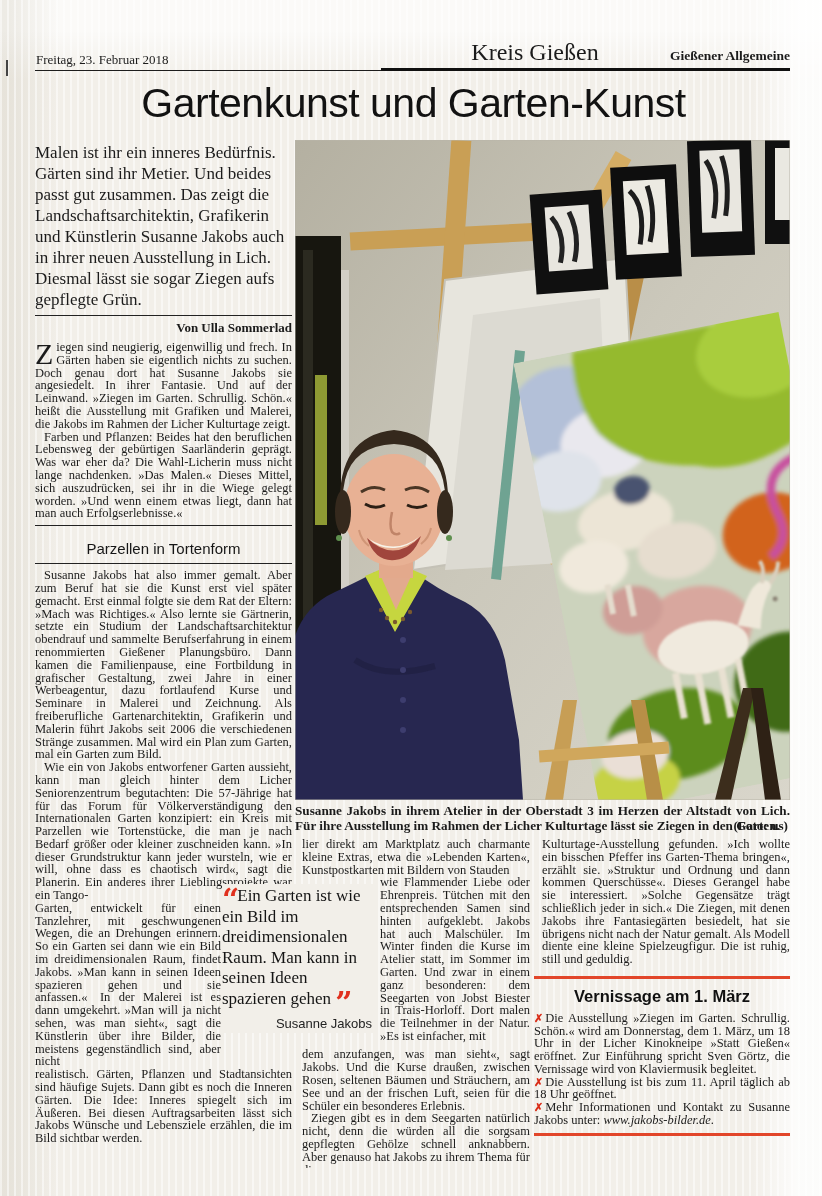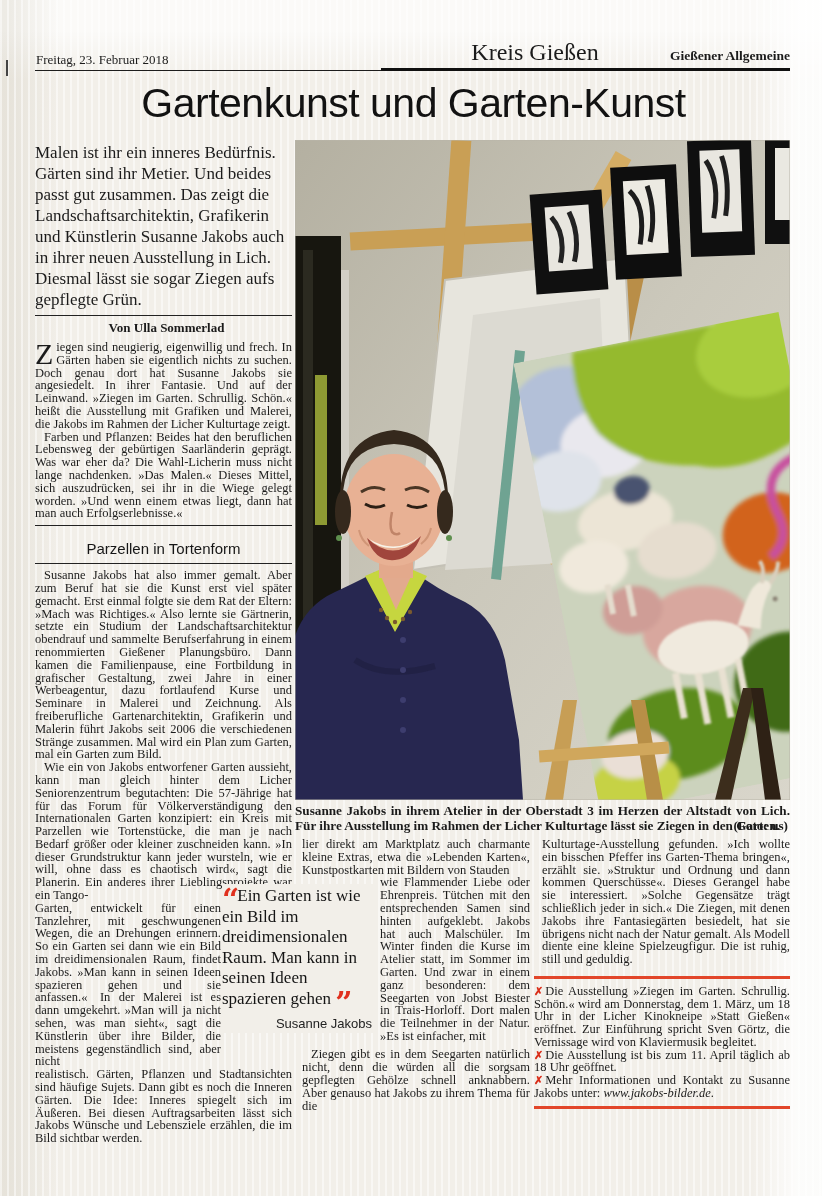--- a/index.html
+++ b/index.html
@@ -19,21 +19,21 @@
   .rule-thick{position:absolute;left:381px;top:68px;width:409px;height:3px;background:#101010;}
   .edge-tick{position:absolute;left:6px;top:60px;width:2px;height:16px;background:#444;}
   
   .headline{position:absolute;left:36px;top:80px;width:755px;text-align:center;
      font-family:"Liberation Sans",sans-serif;font-size:41px;font-weight:400;
      letter-spacing:-.5px;color:#121212;white-space:nowrap;}
   
   .colA{position:absolute;left:35px;top:142px;width:257px;height:1048px;overflow:hidden;}
   .lead{font-size:17px;line-height:21px;text-align:left;}
   .rule-byline{border-top:1.2px solid #222;margin-top:5px;}
-  .byline{text-align:center;font-weight:bold;font-size:13px;margin:4px 0 5px;padding-left:6px;}
+  .byline{text-align:right;font-weight:bold;font-size:13px;margin:4px 0 5px;padding-left:6px;}
   .bodytxt{font-size:12.5px;line-height:12.8px;text-align:justify;margin:0;}
   .indent{text-indent:9px;}
   .dropcap{float:left;font-size:30px;line-height:24px;padding:1px 3px 0 0;}
   .subhead-box{border-top:1px solid #222;border-bottom:1px solid #222;text-align:center;
      font-family:"Liberation Sans",sans-serif;font-size:15px;color:#161616;
      padding:14px 0 6px;margin:5px 0 5px;}
   .narrowA{width:186px;min-height:160px;}
   
   .photo{position:absolute;left:295px;top:140px;width:495px;height:660px;}
   .caption{position:absolute;left:295px;top:804px;width:495px;height:32px;
@@ -228,25 +228,27 @@
   </div>
 
   <div class="pullquote">
     <div class="pq-text"><span class="pq-mark">“</span><span>Ein Garten ist wie ein Bild im dreidimensionalen Raum. Man kann in seinen Ideen spazieren gehen</span> <span class="pq-mark">”</span></div>
     <div class="pq-attr">Susanne Jakobs</div>
   </div>
 
   <div class="colB">
     <div class="bodytxt">lier direkt am Marktplatz auch charmante kleine Extras, etwa die »Lebenden Karten«, Kunstpostkarten mit Bildern von Stauden</div>
     <div class="bodytxt narrowB">wie Flammender Liebe oder Ehrenpreis. Tütchen mit den entsprechenden Samen sind hinten aufgeklebt. Jakobs hat auch Malschüler. Im Winter finden die Kurse im Atelier statt, im Sommer im Garten. Und zwar in einem ganz besonderen: dem Seegarten von Jobst Biester in Trais-Horloff. Dort malen die Teilnehmer in der Natur. »Es ist einfacher, mit</div>
+    <div class="bodytxt">dem anzufangen, was man sieht«, sagt Jakobs. Und die Kurse draußen, zwischen Rosen, seltenen Bäumen und Sträuchern, am See und an der frischen Luft, seien für die Schüler ein besonderes Erlebnis.</div>
     <p class="bodytxt indent">Ziegen gibt es in dem Seegarten natürlich nicht, denn die würden all die sorgsam gepflegten Gehölze schnell anknabbern. Aber genauso hat Jakobs zu ihrem Thema für die</p>
   </div>
 
   <div class="colC">
     <div class="bodytxt">Kulturtage-Ausstellung gefunden. »Ich wollte ein bisschen Pfeffer ins Garten-Thema bringen«, erzählt sie. »Struktur und Ordnung und dann kommen Querschüsse«. Dieses Gerangel habe sie interessiert. »Solche Gegensätze trägt schließlich jeder in sich.« Die Ziegen, mit denen Jakobs ihre Fantasiegärten besiedelt, hat sie übrigens nicht nach der Natur gemalt. Als Modell diente eine kleine Spielzeugfigur. Die ist ruhig, still und geduldig.</div>
   </div>
 
   <div class="vbox">
+    <div class="vtitle">Vernissage am 1. März</div>
     <p class="vitem"><span class="vx">✗</span><span>Die Ausstellung »Ziegen im Garten. Schrullig. Schön.« wird am Donnerstag, dem 1. März, um 18 Uhr in der Licher Kinokneipe »Statt Gießen« eröffnet. Zur Einführung spricht Sven Görtz, die Vernissage wird von Klaviermusik begleitet.</span></p>
     <p class="vitem"><span class="vx">✗</span><span>Die Ausstellung ist bis zum 11. April täglich ab 18 Uhr geöffnet.</span></p>
     <p class="vitem"><span class="vx">✗</span><span>Mehr Informationen und Kontakt zu Susanne Jakobs unter: </span><span class="vlink">www.jakobs-bilder.de</span><span>.</span></p>
   </div>
 </div>
 
 </body></html>

